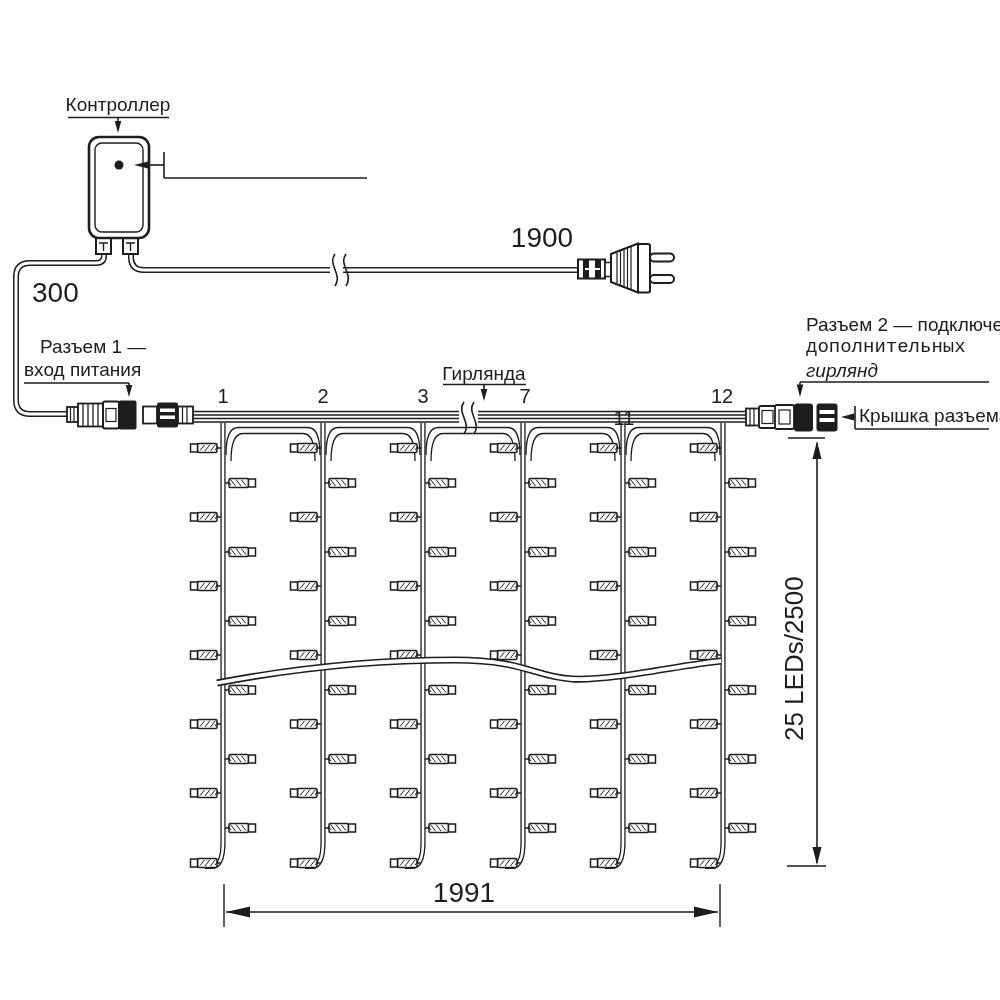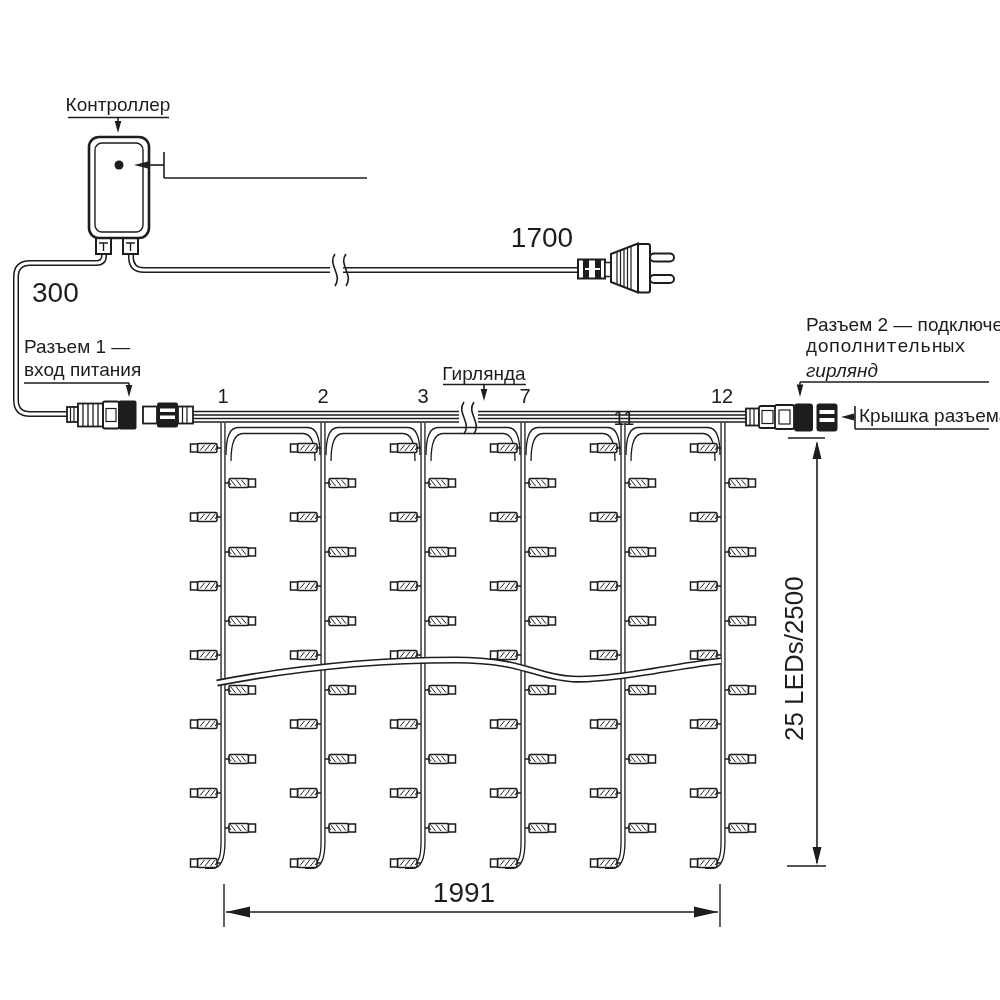--- a/index.html
+++ b/index.html
@@ -251,22 +251,22 @@
     <line x1="788" y1="438" x2="825" y2="438" stroke-width="1.6"></line>
     <line x1="787" y1="866" x2="826" y2="866" stroke-width="1.6"></line>
     <line x1="817" y1="443" x2="817" y2="863" stroke-width="1.6"></line>
     <polygon points="817,441 812.5,459 821.5,459" stroke="none"></polygon>
     <polygon points="817,865 812.5,847 821.5,847" stroke="none"></polygon>
   </g>
 </svg>
 
 <div class="lbl f19 ctr" style="left:62px;top:95px;width:112px;">Контроллер</div>
 <div class="lbl f28" style="left:32px;top:278px;">300</div>
-<div class="lbl f28 ctr" style="left:508px;top:223px;width:68px;">1700</div>
-<div class="lbl f19" style="left:24px;top:337px;text-align:center;">Разъем 1 —</div>
+<div class="lbl f28 ctr" style="left:508px;top:223px;width:68px;">1900</div>
+<div class="lbl f19" style="left:40px;top:337px;text-align:center;">Разъем 1 —</div>
 <div class="lbl f19" style="left:24px;top:360px;">вход питания</div>
 <div class="lbl f19" style="left:806px;top:315px;">Разъем 2 — подключение</div>
 <div class="lbl f19" style="left:806px;top:338px;font-family:Liberation Mono, monospace;">дополнительных</div>
 <div class="lbl f19" style="left:806px;top:361px;font-style:italic;">гирлянд</div>
 <div class="lbl f19" style="left:859px;top:406px;">Крышка разъема</div>
 <div class="lbl f19 ctr" style="left:442px;top:364px;width:84px;">Гирлянда</div>
 <div class="lbl f28 ctr" style="left:428px;top:878px;width:72px;">1991</div>
 <div class="lbl rot" style="left:670px;top:645px;width:250px;">25 LEDs/2500</div>
 
 <div class="lbl f20 ctr" style="left:205px;top:386px;width:36px;">1</div>

